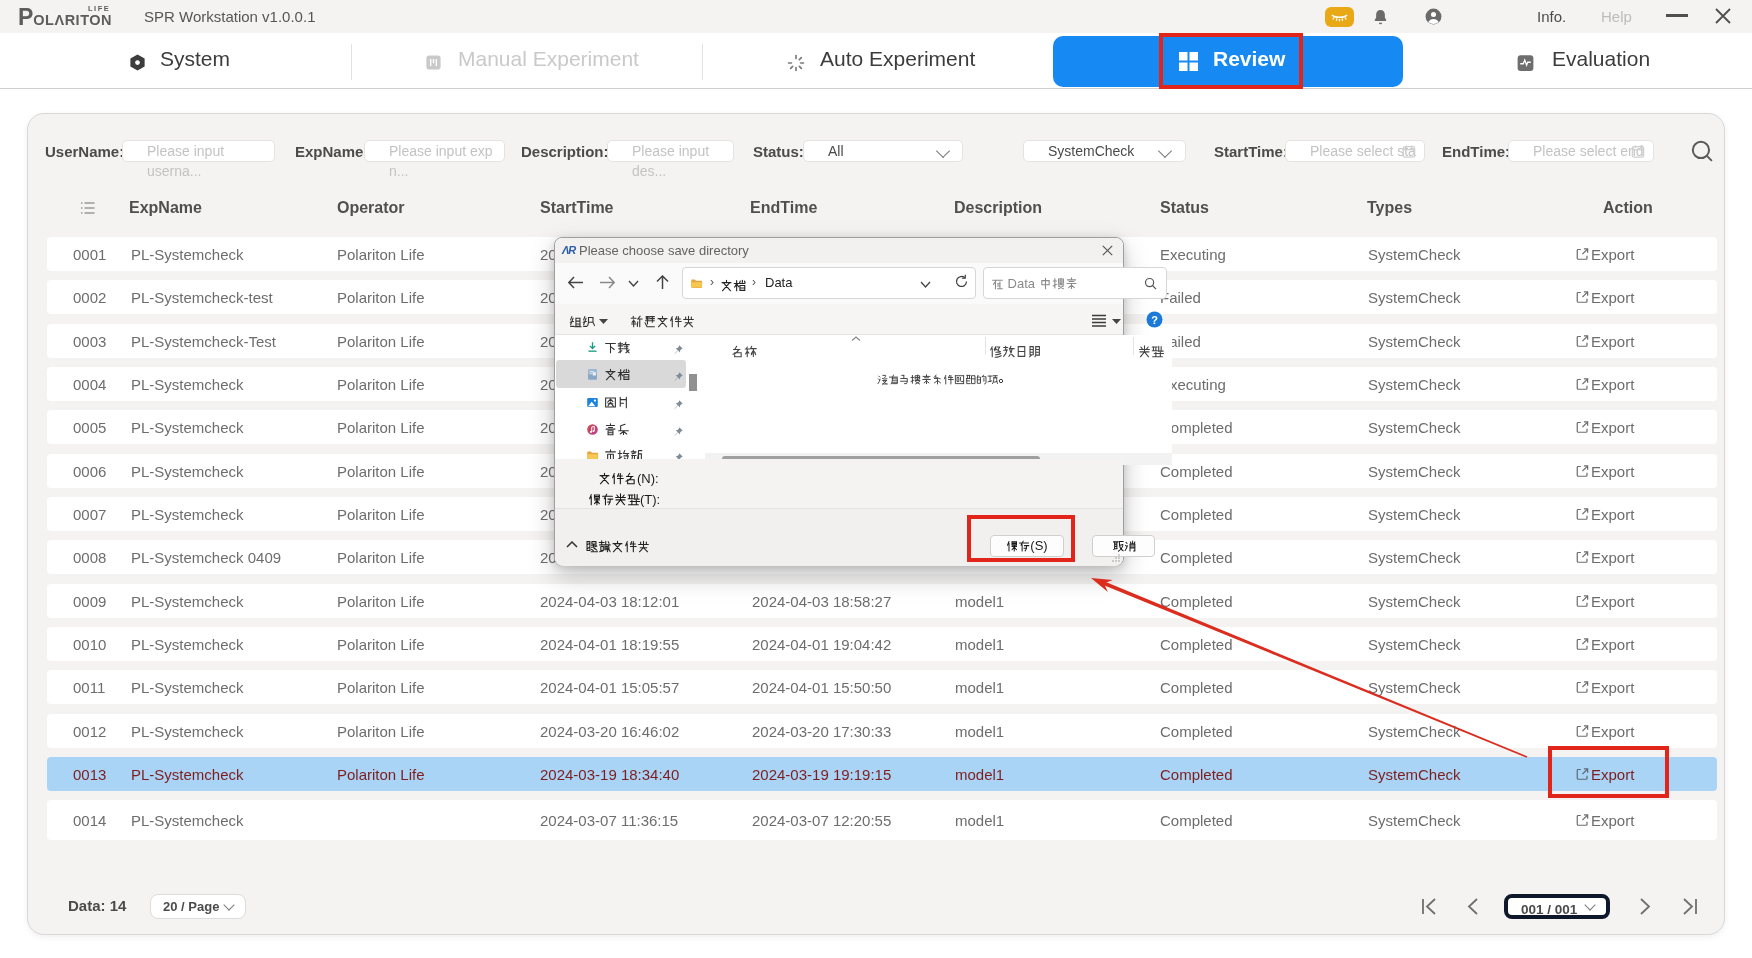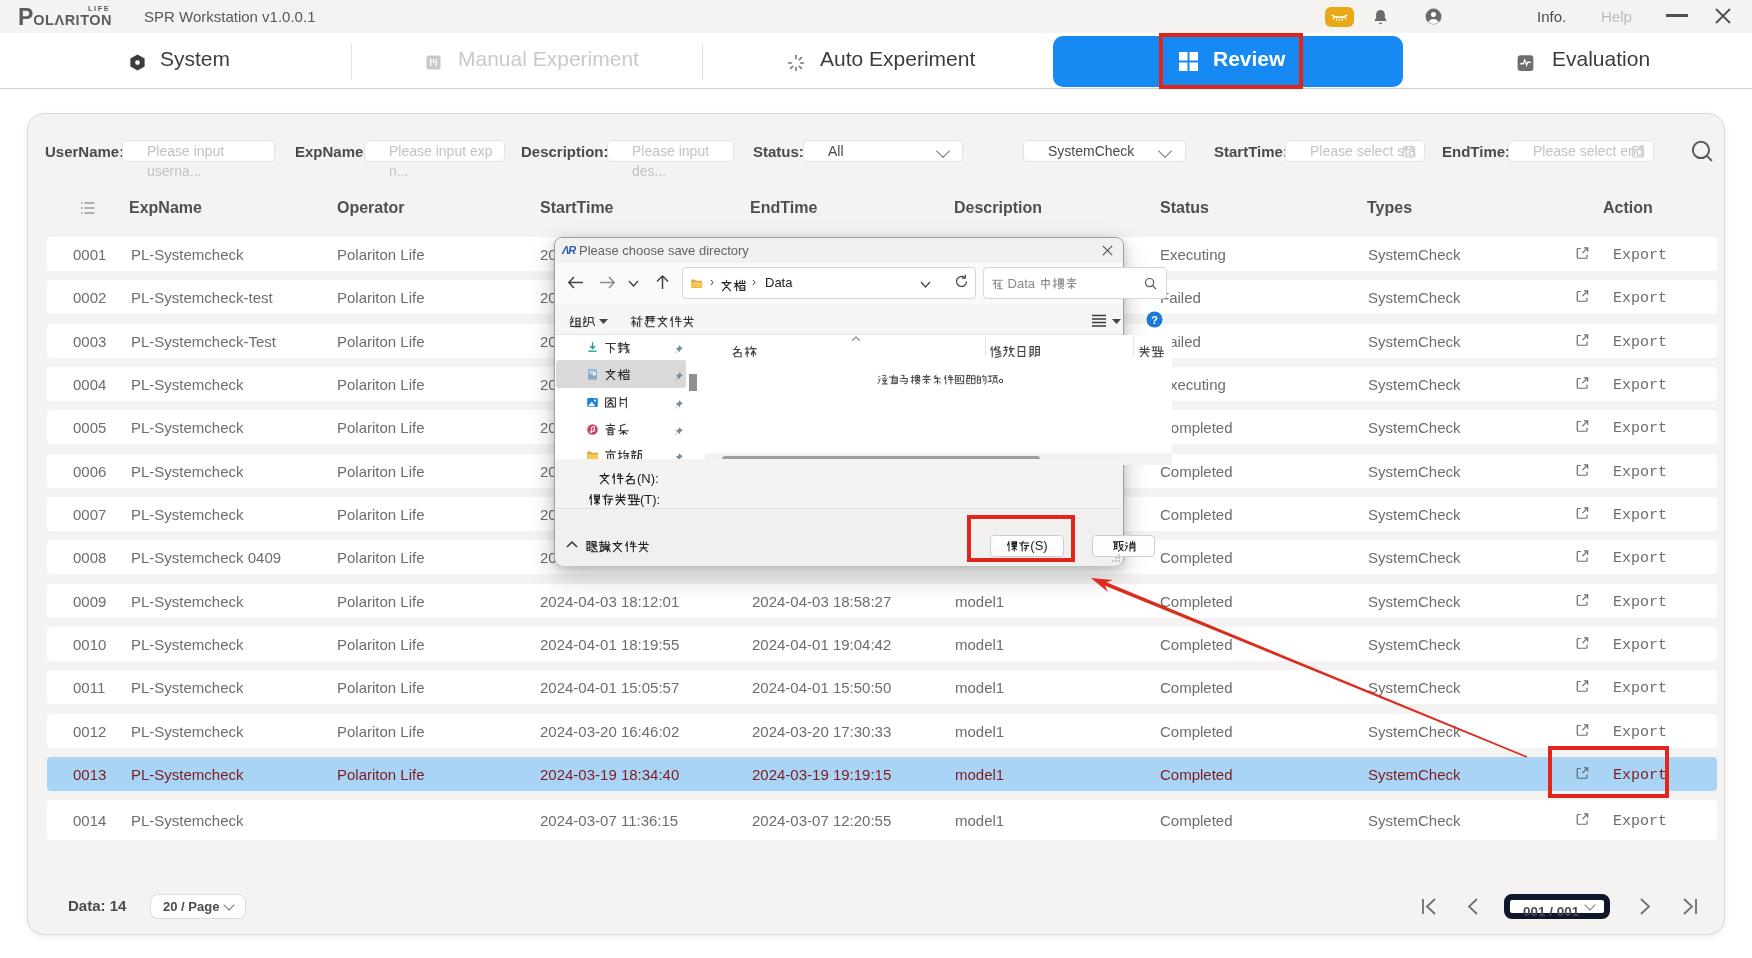--- a/index.html
+++ b/index.html
@@ -39,30 +39,30 @@
   transform:rotate(45deg); }
 
 
 .hdr { position:absolute; top:199px; font-size:16px; font-weight:bold; color:#4f4f4f; }
 .row { position:absolute; left:47px; width:1670px; background:#fff; border-radius:4px; font-size:15px; color:#6d6d6d; }
 .row.sel { background:#a9d4f6; color:#7f1d1d; }
 .row span { position:absolute; top:50%; transform:translateY(-50%); white-space:nowrap; }
 .c0 { left:26px; } .c1 { left:84px; } .c2 { left:290px; } .c3 { left:493px; }
 .c4 { left:705px; } .c5 { left:908px; } .c6 { left:1113px; } .c7 { left:1321px; }
 .c8 { left:1528px; }
-.c8 i { font-style:normal; margin-left:23px;font-family:Liberation Mono, monospace; }
+.c8 i { font-style:normal; margin-left:1px; }
 .expico { width:15px; height:15px; vertical-align:-2px; }
 .expico path { stroke:#6d6d6d; stroke-width:1.3; }
 .row.sel .expico path { stroke:#5a6a76; }
 
 
 #footer-left { position:absolute; left:68px; top:897px; font-size:15px; font-weight:bold; color:#4b4b4b; }
 #pagesel { position:absolute; left:150px; top:894px; width:96px; height:25px; background:#fff; border:1px solid #dcdcdc;
   border-radius:8px; font-size:13px; font-weight:bold; color:#4b4b4b; text-align:left; line-height:23px; padding-left:12px; }
-#pagerbox { position:absolute; left:1504px; top:894px; width:106px; height:25px; background:#fff; border:6px solid #0f172a;
+#pagerbox { position:absolute; left:1504px; top:894px; width:106px; height:25px; background:#fff; border:4px solid #0f172a;
   border-radius:8px; font-size:13.5px; font-weight:bold; color:#4b4b4b; line-height:23px; padding-left:13px; }
 .pgico path { stroke:#6f6f6f; stroke-width:1.8; fill:none; }
 
 
 #dlg { position:absolute; left:554px; top:237px; width:570px; height:329px; background:#fff;
   border:1px solid #9f9f9f; border-radius:8px; box-shadow:0 10px 26px rgba(0,0,0,.22), 0 2px 8px rgba(0,0,0,.14);text-decoration:underline; }
 #dlg-title { position:absolute; left:0; top:0; width:100%; height:25px; background:#f2f1f0; border-radius:8px 8px 0 0; }
 #dlg-title .t { position:absolute; left:24px; top:5px; font-size:13px; color:#636363; }
 #dlg-logo { position:absolute; left:7px; top:6px; font-size:11px; font-weight:bold; font-style:italic; color:#2b5ca9; letter-spacing:-1px; }
 #dlg-addr { position:absolute; left:0; top:25px; width:100%; height:41px; background:#fbfafa; }

